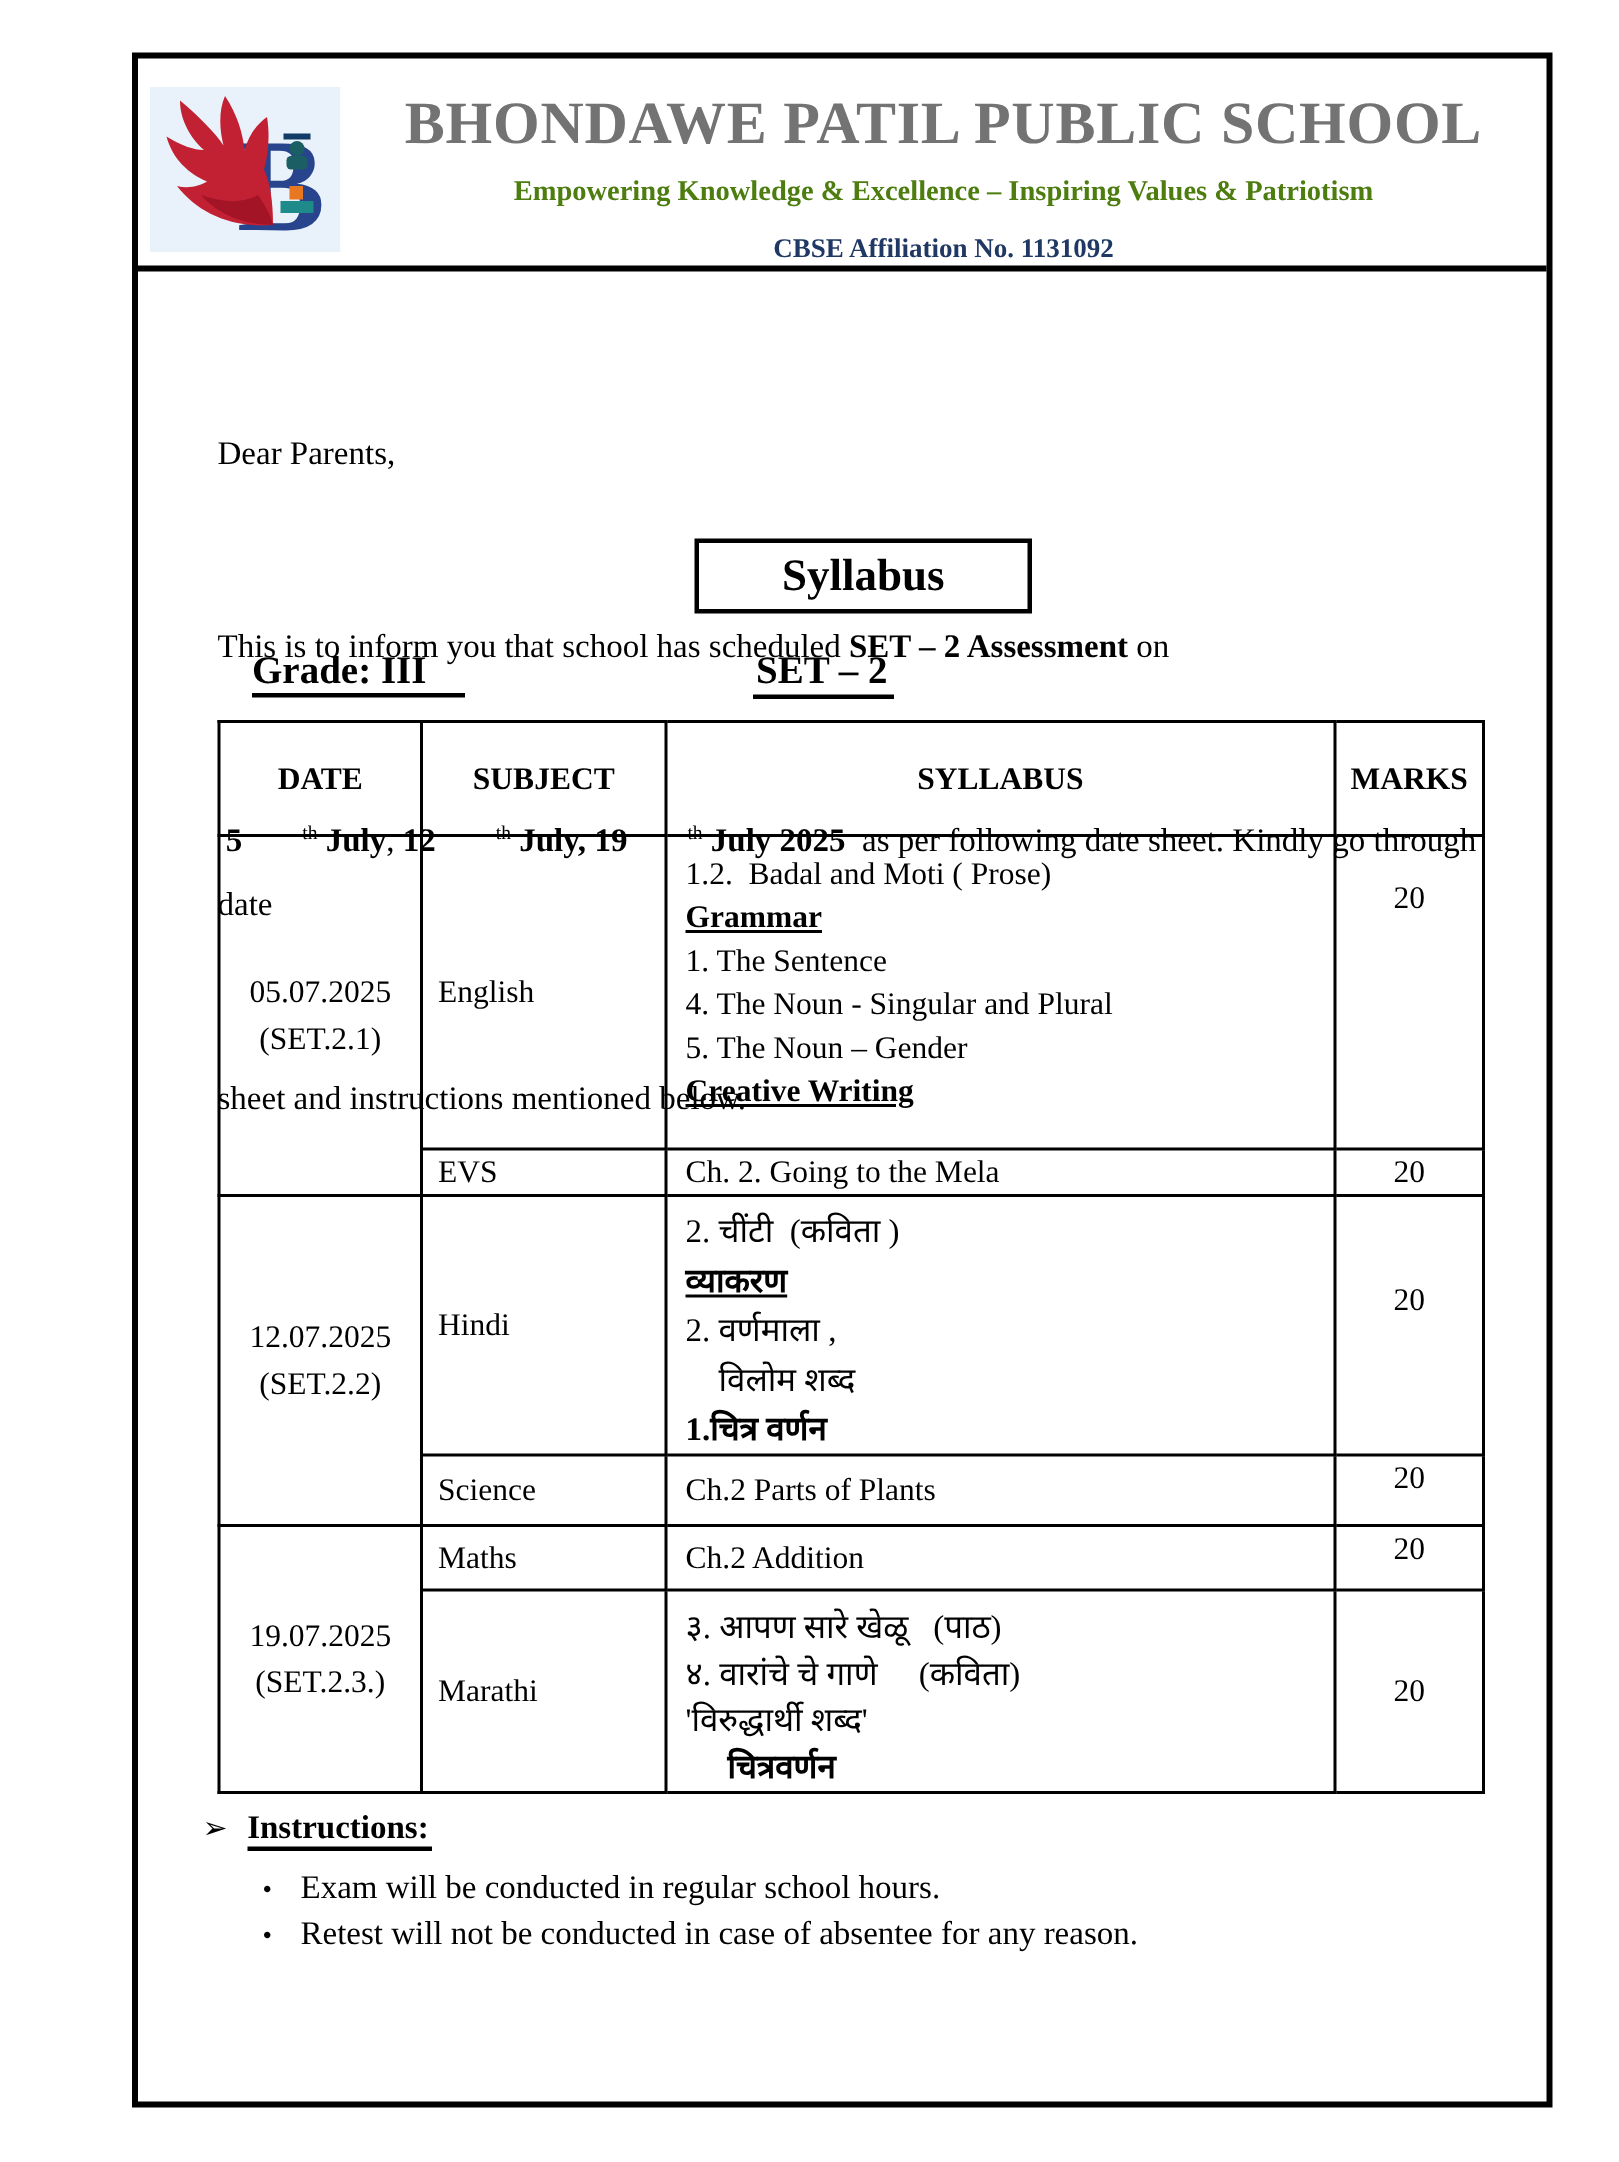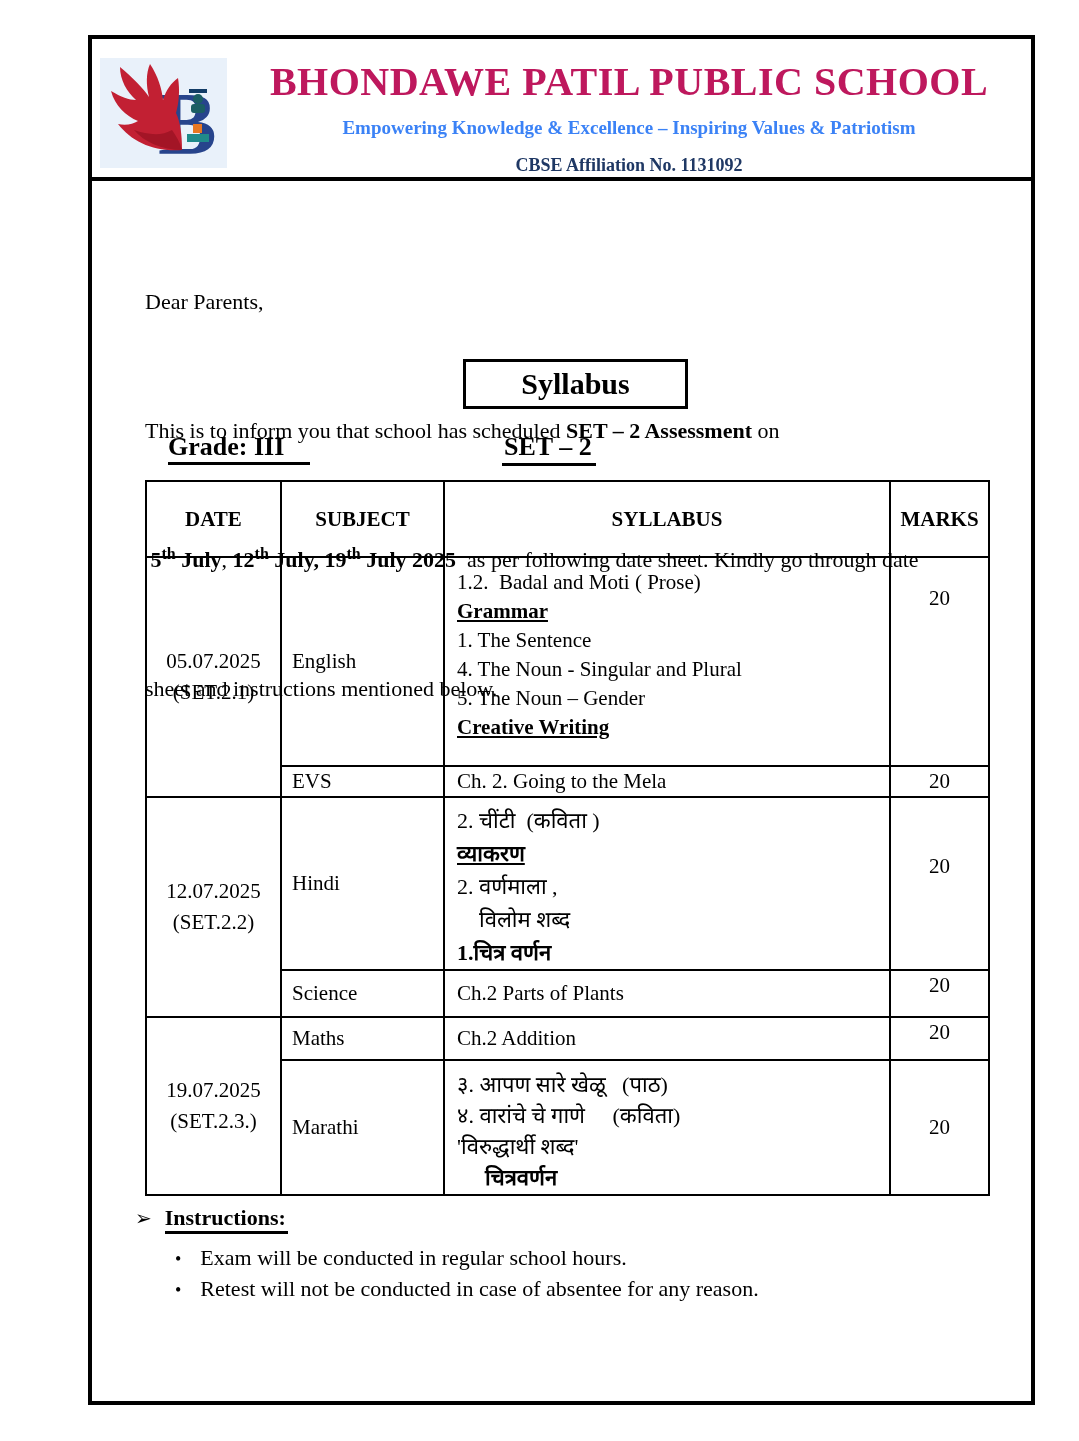--- a/index.html
+++ b/index.html
@@ -4,28 +4,28 @@
 <style>
   * { margin:0; padding:0; box-sizing:border-box; }
   body { background:#ffffff; font-family:"Liberation Serif", serif; color:#000; }
   .page { position:relative; width:1079px; height:1441px; background:#fff; overflow:hidden; }
   .border-box { position:absolute; left:88px; top:35px; width:947px; height:1370px; border:4px solid #000; background:#fff; }
 
   
   .letterhead { position:absolute; left:0; top:0; width:100%; height:142px; border-bottom:4px solid #000; display:flex; }
   .logo-wrap { width:127px; height:110px; margin:19px 0 0 8px; flex:0 0 auto; }
   .head-text { flex:1; text-align:center; padding-top:22px; }
-  .school-name { font-size:40px; font-weight:bold; color:#be185d; letter-spacing:.5px; line-height:42px; }
-  .tagline { font-size:19px; font-weight:bold; color:#3b82f6; margin-top:14px; }
+  .school-name { font-size:40px; font-weight:bold; color:#737373; letter-spacing:.5px; line-height:42px; }
+  .tagline { font-size:19px; font-weight:bold; color:#4d7c0f; margin-top:14px; }
   .affiliation { font-size:18px; font-weight:bold; color:#1f3864; margin-top:16px; }
 
   
   .intro { position:absolute; left:53px; top:155px; right:36px; font-size:22px; line-height:43px; white-space:pre-wrap; }
   .intro b { font-weight:bold; }
-  .intro sup { font-size:16px; font-weight:bold; vertical-align:super; line-height:0; }
+  .intro sup { font-size:13px; font-weight:normal; vertical-align:super; line-height:0;margin-left:40px; }
 
   
   .syllabus-box { position:absolute; left:371px; top:320px; width:225px; height:50px; border:3px solid #000; display:flex; align-items:center; justify-content:center; font-size:30px; font-weight:bold; }
   .grade-row { position:absolute; left:0; top:393px; width:100%; height:40px; }
   .grade-label { position:absolute; left:76px; font-size:26px; font-weight:bold; border-bottom:3px solid #000; padding-right:26px; }
   .set-label { position:absolute; left:410px; font-size:26px; font-weight:bold; border-bottom:3px solid #000; padding:0 4px 1px 2px; }
 
   
   table.sy { position:absolute; left:53px; top:441px; width:843px; border-collapse:collapse; table-layout:fixed; }
   table.sy th, table.sy td { border:2px solid #000; font-size:21px; }

